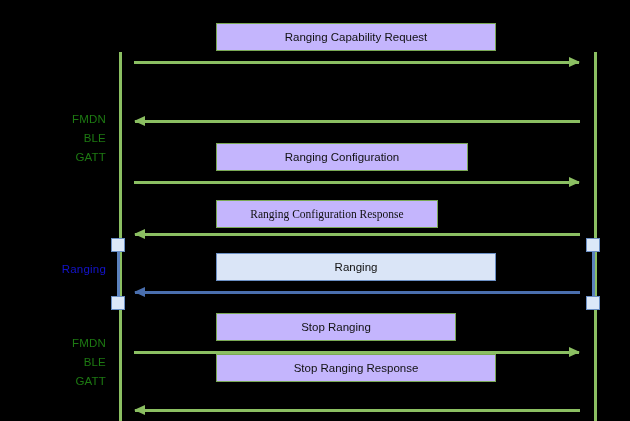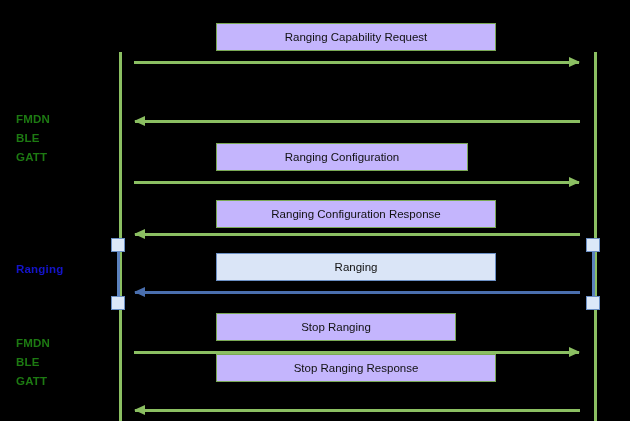--- a/index.html
+++ b/index.html
@@ -19,23 +19,23 @@
   
   .lifeline {
     position: absolute;
     width: 3px;
     background: #8bbf62;
   }
 
   
   .phase-label {
     position: absolute;
-    text-align: left;
+    text-align: right;
     font-size: 11.5px;
-    font-weight: bold;
+    font-weight: normal;
     line-height: 19px;
     letter-spacing: 0.2px;
     white-space: pre-line;
   }
   .phase-label.green { color: #1d7a12; }
   .phase-label.blue  { color: #1414cc; }
 
   
   .msg-box {
     position: absolute;
@@ -141,21 +141,21 @@
   </div>
 
   <div class="msg-box green" style="left:216px; top:143px; width:252px;">
     <span>Ranging Configuration</span>
   </div>
   <div class="arrow right" style="left:134px; top:177px; width:445px;">
     <div class="shaft"></div>
     <div class="head"></div>
   </div>
 
-  <div class="msg-box green" style="left:216px; top:200px; width:280px;">
+  <div class="msg-box green" style="left:216px; top:200px; width:222px;font-family:Liberation Serif, serif;">
     <span>Ranging Configuration Response</span>
   </div>
   <div class="arrow left" style="left:135px; top:229px; width:445px;">
     <div class="shaft"></div>
     <div class="head"></div>
   </div>
 
   <div class="activation-bar" style="left:117px; top:248px; height:58px;"></div>
   <div class="activation-handle" style="left:111px; top:238px;"></div>
   <div class="activation-handle" style="left:111px; top:296px;"></div>

